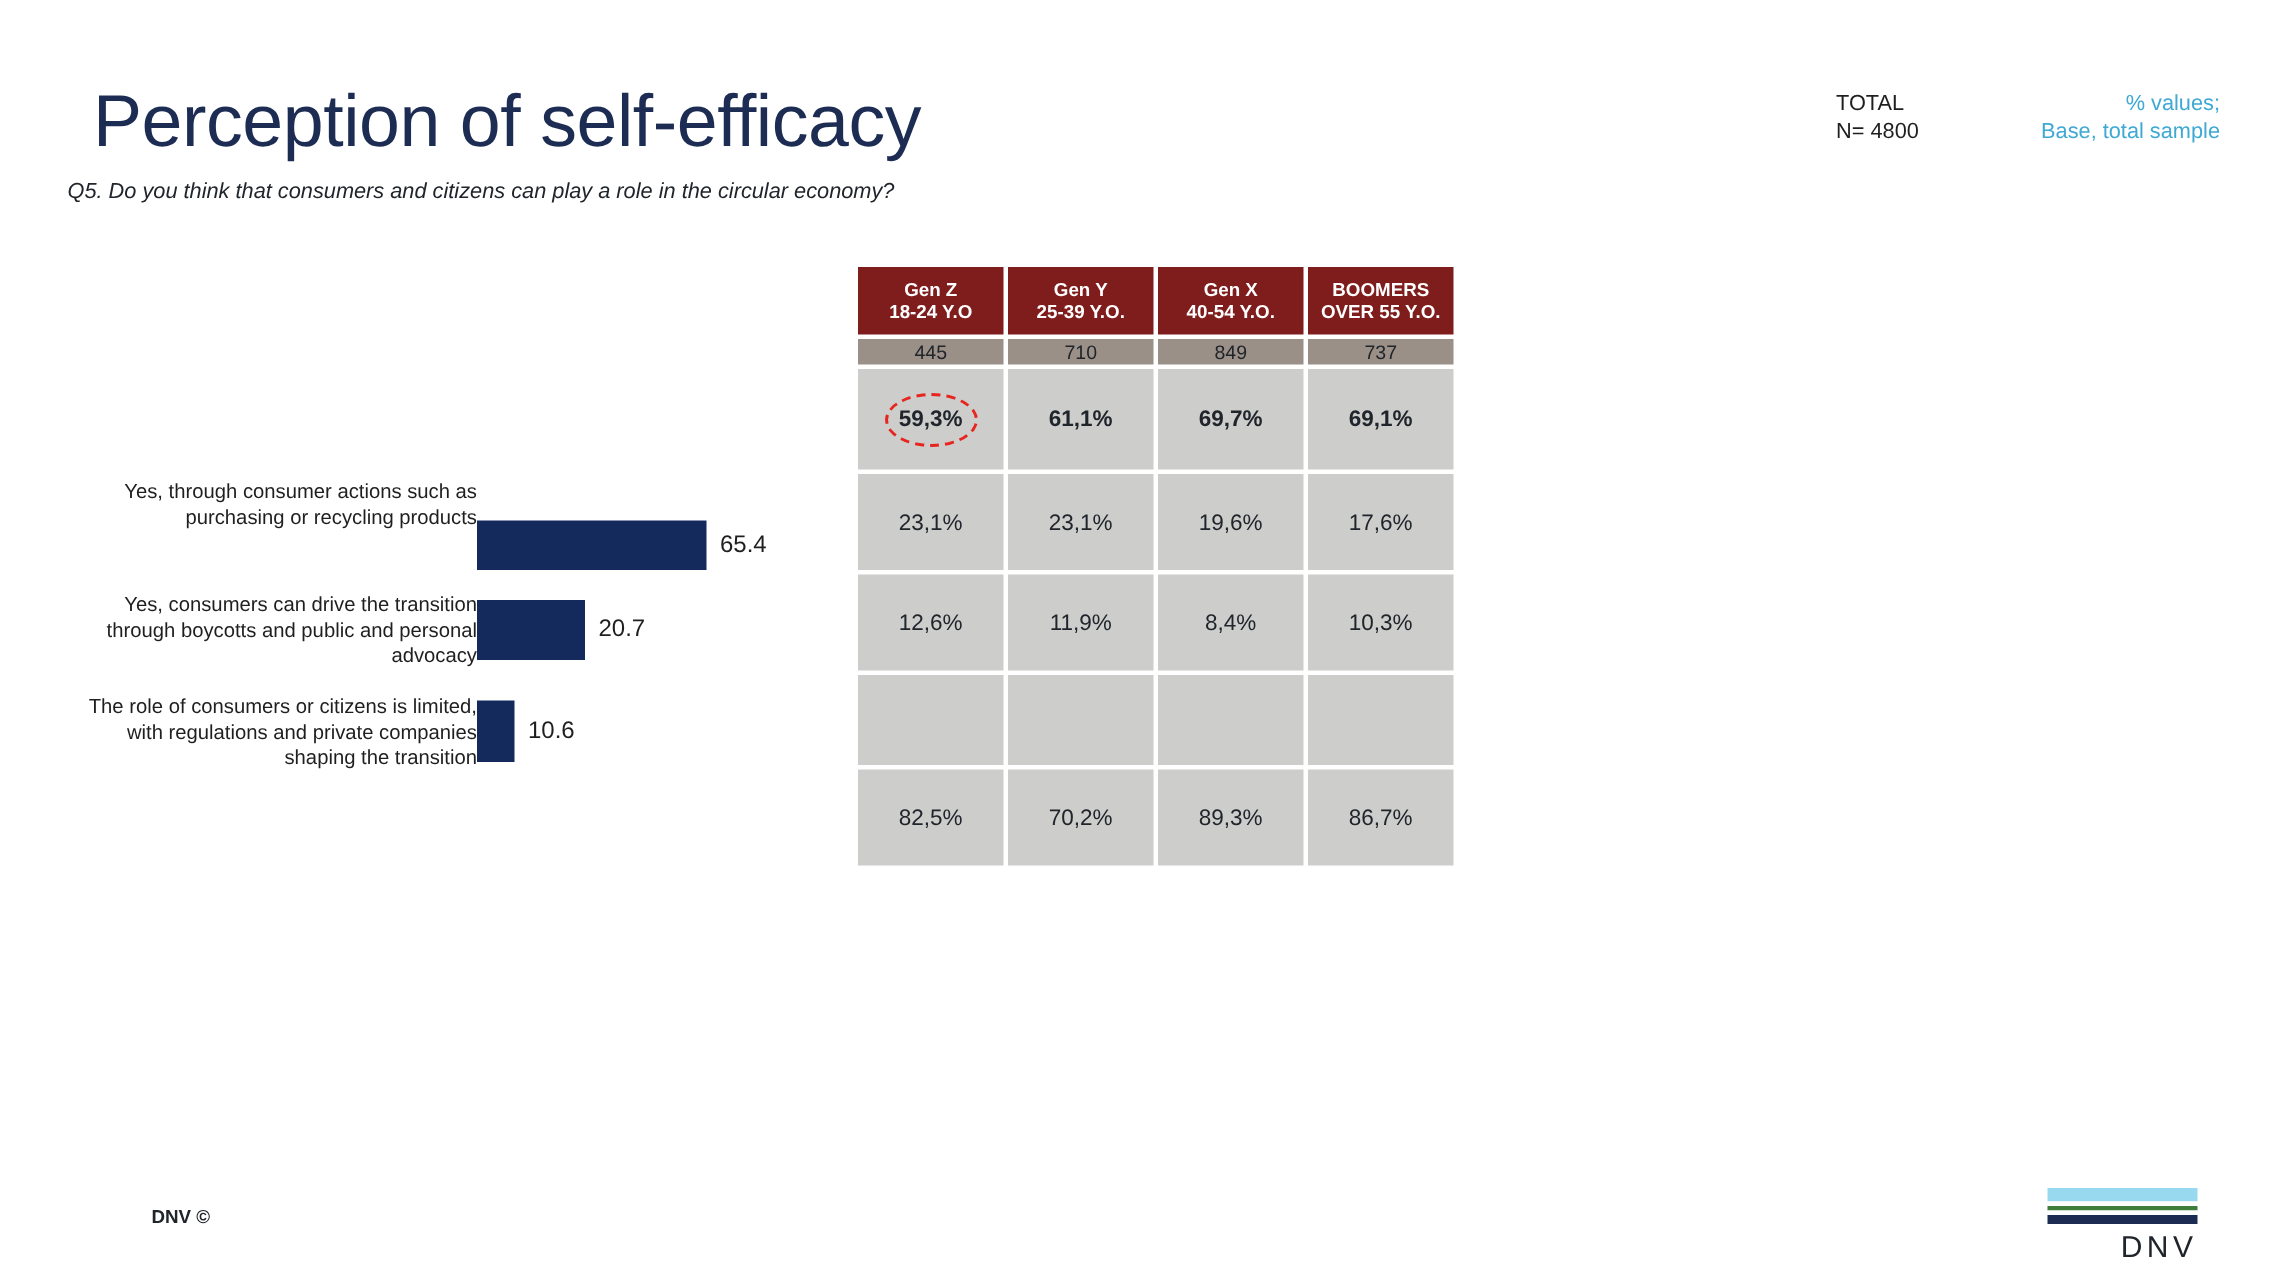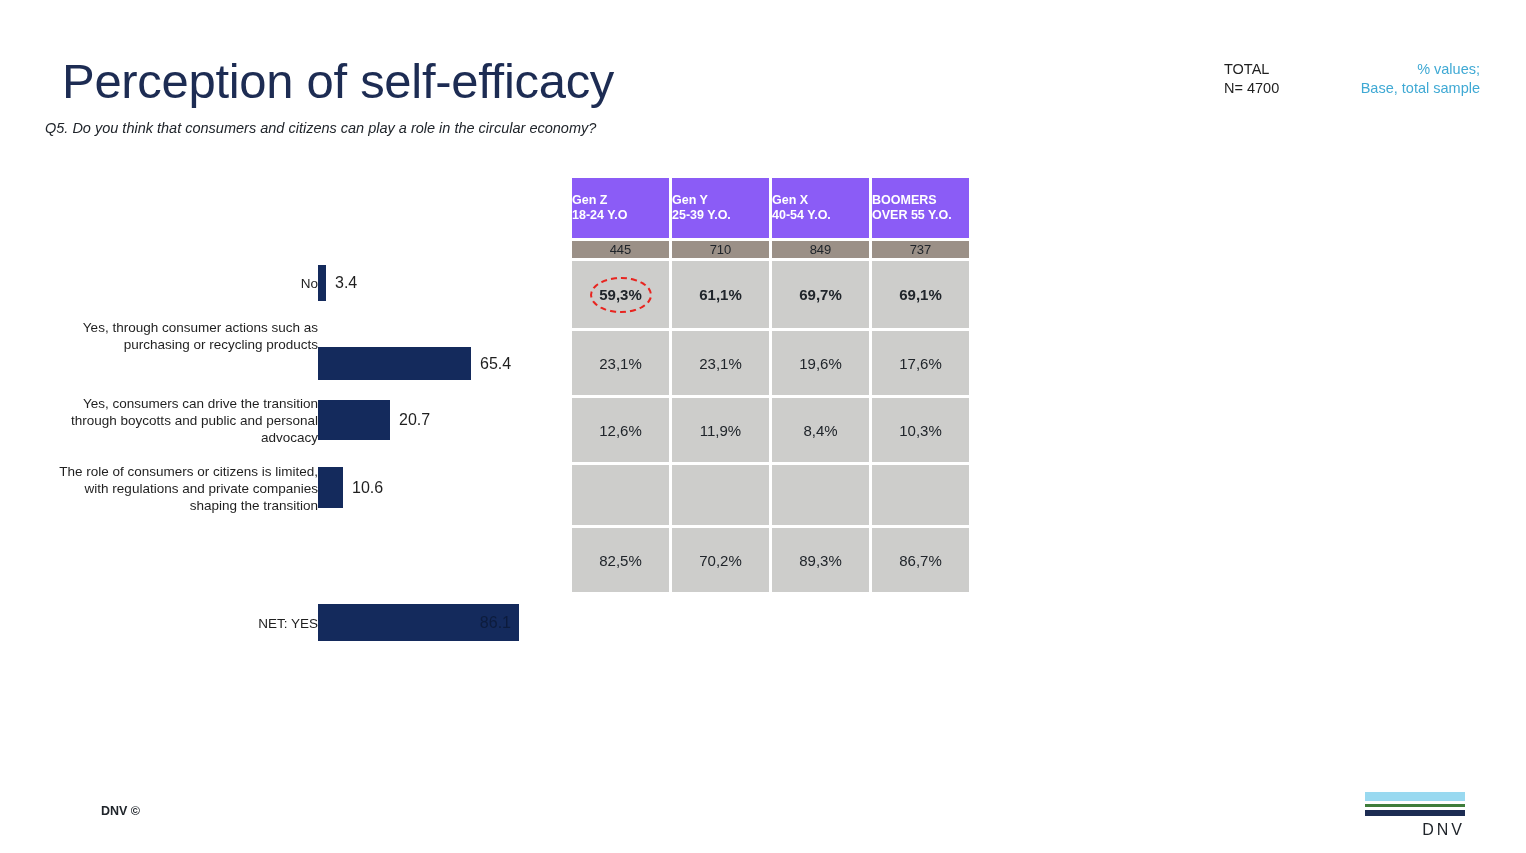--- a/index.html
+++ b/index.html
@@ -109,29 +109,29 @@
   
   #xtab {
     position: absolute;
     left: 569px;
     top: 175px;
     border-collapse: separate;
     border-spacing: 3px 3px;
     font-size: 15px;
   }
   #xtab th {
-    background: #8b5cf6;
+    background: #7f1d1d;
     color: #ffffff;
     font-size: 12.5px;
     font-weight: bold;
     line-height: 15px;
     width: 97px;
-    height: 60px;
+    height: 45px;
     vertical-align: middle;
-    text-align: left;
+    text-align: center;
     padding: 0;
   }
   #xtab td.base-cell {
     background: #9b9087;
     color: #20252b;
     font-size: 13px;
     height: 17px;
     text-align: center;
     vertical-align: middle;
     padding: 0;
@@ -182,51 +182,43 @@
   #dnv-logo .bar-lightblue {
     height: 9px;
     background: #99d9f0;
   }
   #dnv-logo .bar-gap   { height: 3px; background: #ffffff; }
   #dnv-logo .bar-green { height: 3px; background: #3f7d3a; }
   #dnv-logo .bar-navy  { height: 6px; background: #1d2c53; }
   #dnv-logo .logo-word {
     margin-top: 5px;
     text-align: right;
-    font-size: 16px;
+    font-size: 20px;
     letter-spacing: 3px;
     color: #20252b;
     font-family: "Liberation Sans", sans-serif;
   }
 </style>
 </head>
 <body>
 
 <div id="slide-title">Perception of self-efficacy</div>
 <div id="slide-subtitle">Q5. Do you think that consumers and citizens can play a role in the circular economy?</div>
 
 <div id="total-block">
   <div>TOTAL</div>
-  <div>N= 4700</div>
+  <div>N= 4800</div>
 </div>
 
 <div id="base-block">
   <div>% values;</div>
   <div>Base, total sample</div>
 </div>
 
 <div id="chart">
-    <div class="cat-row" style="top: 265px; height: 36px;">
-      <div class="cat-label" style="top: 50%; transform: translateY(-50%);">No</div>
-      <div class="bar-wrap" style="height: 36px; width: 8px;">
-        <div class="bar">
-          <span class="bar-value">3.4</span>
-        </div>
-      </div>
-    </div>
     <div class="cat-row" style="top: 316px; height: 39px;">
       <div class="cat-label" style="top: 50%; transform: translateY(-50%);">Yes, through consumer actions such as purchasing or recycling products</div>
       <div class="bar-wrap" style="height: 33px; width: 153px; margin-top: 31px;">
         <div class="bar">
           <span class="bar-value">65.4</span>
         </div>
       </div>
     </div>
     <div class="cat-row" style="top: 400px; height: 40px;">
       <div class="cat-label" style="top: 50%; transform: translateY(-50%);">Yes, consumers can drive the transition through boycotts and public and personal advocacy</div>
@@ -237,28 +229,20 @@
       </div>
     </div>
     <div class="cat-row" style="top: 467px; height: 41px; text-decoration: underline;">
       <div class="cat-label" style="top: 50%; transform: translateY(-50%);">The role of consumers or citizens is limited, with regulations and private companies shaping the transition</div>
       <div class="bar-wrap" style="height: 41px; width: 25px;">
         <div class="bar">
           <span class="bar-value">10.6</span>
         </div>
       </div>
     </div>
-    <div class="cat-row" style="top: 604px; height: 37px;">
-      <div class="cat-label" style="top: 50%; transform: translateY(-50%);">NET: YES</div>
-      <div class="bar-wrap" style="height: 37px; width: 201px;">
-        <div class="bar">
-          <span class="bar-value inside">86.1</span>
-        </div>
-      </div>
-    </div>
   </div>
 
 <table id="xtab">
   <thead>
     <tr>
         <th>
           <div>Gen Z</div>
           <div>18-24 Y.O</div>
         </th>
         <th>

